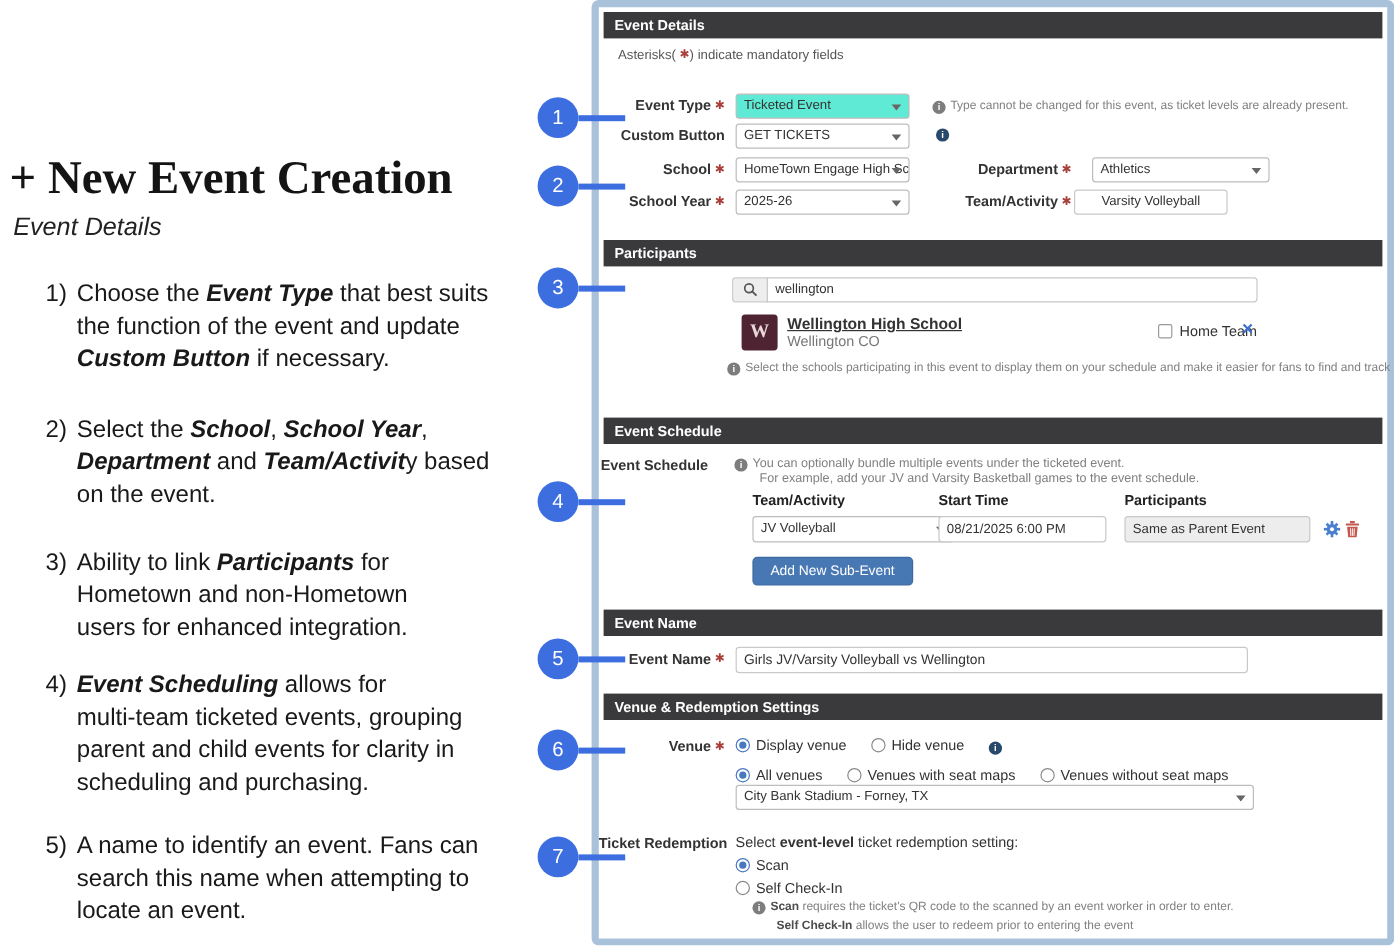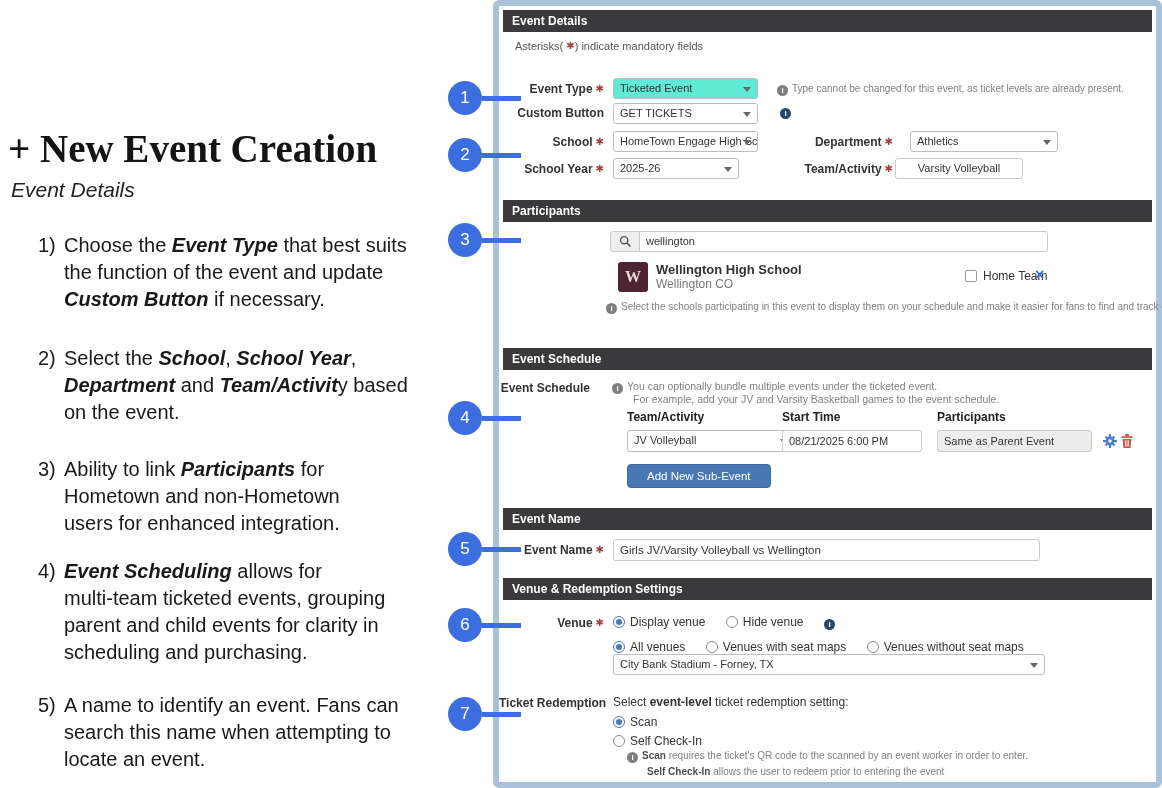--- a/index.html
+++ b/index.html
@@ -41,27 +41,27 @@
   .note-line{position:absolute;font-size:10px;color:#808080;white-space:nowrap;padding-left:14px;}
   .note-line .b{color:#4d4d4d;font-weight:bold;}
   .mandatory{position:absolute;left:16px;top:34px;font-size:11px;color:#555;}
   .info-icon{display:inline-block;width:11px;height:11px;border-radius:50%;background:#7d7d7d;color:#fff;
              font-size:8px;font-weight:bold;text-align:center;line-height:11px;vertical-align:-1px;
              font-style:normal;margin-right:4px;}
   .info-icon:before{content:"i";}
   .info-icon.dark{background:#28496b;}
   .th{position:absolute;font-size:12px;font-weight:bold;color:#222;white-space:nowrap;}
   .btn{position:absolute;background:#4878b4;border:1px solid #3e6aa2;color:#fff;font-size:11.5px;
-       padding:5px 19px;border-radius:4px;white-space:nowrap;cursor:pointer;}
+       padding:5px 14px;border-radius:4px;white-space:nowrap;cursor:pointer;}
   .addon{position:absolute;width:30px;height:21px;background:#eeeeee;border:1px solid #ccc;
          border-radius:3px 0 0 3px;box-sizing:border-box;display:flex;align-items:center;justify-content:center;}
   .logo{position:absolute;width:30px;height:30px;background:#4e2432;border-radius:3px;color:#e9d9da;
         display:flex;align-items:center;justify-content:center;font-weight:bold;font-size:16px;
         font-family:"Liberation Serif","DejaVu Serif",serif;}
-  .pname{position:absolute;font-size:13px;font-weight:bold;color:#333;white-space:nowrap;}
+  .pname{position:absolute;font-size:13px;font-weight:bold;color:#333;white-space:nowrap;text-decoration:underline;}
   .ploc{position:absolute;font-size:12px;color:#777;white-space:nowrap;}
   .check{display:inline-block;width:12px;height:12px;border:1px solid #9a9a9a;border-radius:2px;
          background:#fff;box-sizing:border-box;vertical-align:-2px;margin-right:6px;}
   .xicon{position:absolute;color:#3b6fd4;font-weight:bold;font-size:16px;line-height:16px;cursor:pointer;}
   .ropt{font-size:12px;color:#333;margin-right:16px;white-space:nowrap;display:inline-block;}
   .radio{display:inline-block;width:12px;height:12px;border:1px solid #8a8a8a;border-radius:50%;
          background:#fff;box-sizing:border-box;vertical-align:-2px;margin-right:5px;position:relative;}
   .radio.on{border-color:#4878c0;}
   .radio.on:after{content:"";position:absolute;left:2px;top:2px;width:6px;height:6px;border-radius:50%;
                   background:#4878c0;}
@@ -159,21 +159,21 @@
   <div class="labelbox" style="top:97px">Custom Button</div>
   <div class="sel" style="top:97px;left:114px;width:145px">GET TICKETS</div>
   <div class="note-line" style="top:100px;left:267px"><span class="info-icon dark"></span></div>
 
   <div class="labelbox" style="top:125px"><span>School</span><span class="req">✱</span></div>
   <div class="sel" style="top:125px;left:114px;width:145px">HomeTown Engage High School</div>
   <div class="labelbox" style="top:125px;left:290px;width:104px"><span>Department</span><span class="req">✱</span></div>
   <div class="sel" style="top:125px;left:411px;width:148px">Athletics</div>
 
   <div class="labelbox" style="top:152px"><span>School Year</span><span class="req">✱</span></div>
-  <div class="sel" style="top:152px;left:114px;width:126px">2025-26</div>
+  <div class="sel" style="top:152px;left:114px;width:145px">2025-26</div>
   <div class="labelbox" style="top:152px;left:290px;width:104px"><span>Team/Activity</span><span class="req">✱</span></div>
   <div class="inputbox center" style="top:152px;left:396px;width:128px">Varsity Volleyball</div>
 
   <div class="bar" style="top:194px">Participants</div>
   <div class="addon" style="top:225px;left:111px">
     <svg width="13" height="13" viewBox="0 0 13 13">
         <circle cx="5.2" cy="5.2" r="3.6" fill="none" stroke="#555" stroke-width="1.4"></circle>
         <line x1="8" y1="8" x2="11.4" y2="11.4" stroke="#555" stroke-width="1.6"></line>
       </svg>
   </div>

